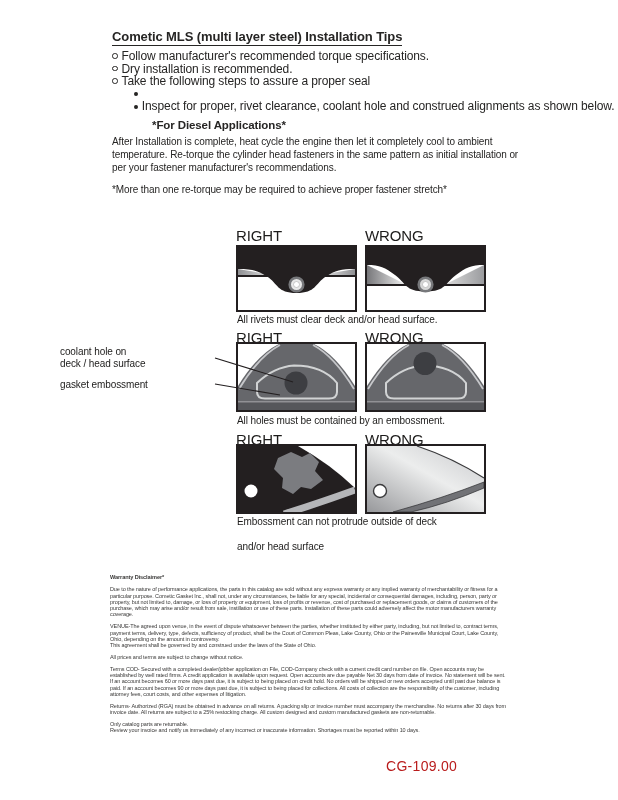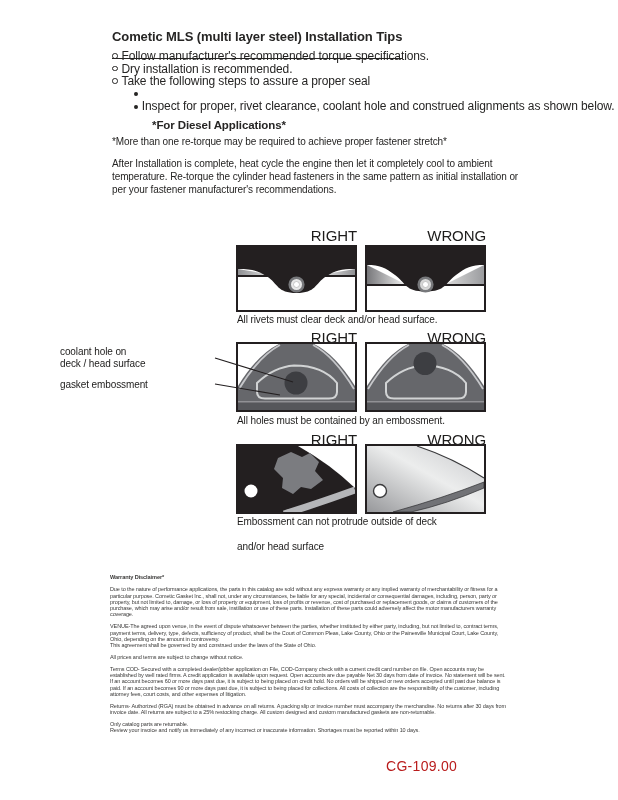--- a/index.html
+++ b/index.html
@@ -5,35 +5,35 @@
   html,body{margin:0;padding:0;}
   body{
     width:618px;height:800px;position:relative;background:#ffffff;
     font-family:"Liberation Sans","DejaVu Sans",sans-serif;color:#262524;
     overflow:hidden;letter-spacing:-0.1px;
   }
   .abs{position:absolute;}
   
   .doc-title{
     left:112px;top:29px;font-size:13px;font-weight:bold;
-    border-bottom:1.6px solid #262524;padding-bottom:14px;white-space:nowrap;
+    border-bottom:1.6px solid #262524;padding-bottom:1px;white-space:nowrap;
   }
   
   .tips{left:112px;top:50px;font-size:12px;line-height:12.5px;}
   .tip-row{white-space:nowrap;}
   .o-bullet{display:inline-block;width:3.5px;height:3.5px;border:1px solid #262524;border-radius:50%;margin-right:4px;vertical-align:1.5px;}
   .f-bullet{display:inline-block;width:3.8px;height:3.8px;background:#262524;border-radius:50%;margin-right:4px;vertical-align:1.5px;}
   .sub{margin-left:22px;}
   
   .diesel-head{left:112px;top:119px;font-size:11.5px;font-weight:bold;margin-left:40px;}
   .diesel-body{left:112px;top:135px;width:412px;font-size:10px;line-height:13px;}
   .diesel-body p{margin:0 0 9px 0;}
   
   .diagram-area{left:0;top:225px;width:618px;height:325px;}
-  .rw-label{position:absolute;width:121px;text-align:right;font-size:15px;color:#1d1c1b;}
+  .rw-label{position:absolute;width:121px;text-align:left;font-size:15px;color:#1d1c1b;}
   .panel{position:absolute;display:block;}
   .cap{position:absolute;left:237px;font-size:10px;line-height:12px;color:#1d1c1b;white-space:nowrap;}
   .ann{position:absolute;left:60px;width:152px;text-align:left;font-size:10px;line-height:11.5px;color:#1d1c1b;}
   .leaders{position:absolute;left:0;top:0;pointer-events:none;}
   
   .legal{left:110px;top:574px;width:399px;font-size:5.5px;line-height:6.3px;color:#3a3938;}
   .legal h4{margin:0 0 6px 0;font-size:5.6px;}
   .legal p{margin:0 0 5.5px 0;}
   .legal p.m0{margin-bottom:0;}
   
@@ -47,22 +47,22 @@
 <div class="abs tips">
   <div class="tip-row"><span class="o-bullet"></span><span>Follow manufacturer's recommended torque specifications.</span></div>
   <div class="tip-row"><span class="o-bullet"></span><span>Dry installation is recommended.</span></div>
   <div class="tip-row"><span class="o-bullet"></span><span>Take the following steps to assure a proper seal</span></div>
   <div class="tip-row sub"><span class="f-bullet"></span></div>
   <div class="tip-row sub"><span class="f-bullet"></span><span>Inspect for proper, rivet clearance, coolant hole and construed alignments as shown below.</span></div>
 </div>
 
 <div class="abs diesel-head">*For Diesel Applications*</div>
 <div class="abs diesel-body">
+  <p>After Installation is complete, heat cycle the engine then let it completely cool to ambient temperature. Re-torque the cylinder head fasteners in the same pattern as initial installation or per your fastener manufacturer's recommendations.</p>
   <p>*More than one re-torque may be required to achieve proper fastener stretch*</p>
-  <p>After Installation is complete, heat cycle the engine then let it completely cool to ambient temperature. Re-torque the cylinder head fasteners in the same pattern as initial installation or per your fastener manufacturer's recommendations.</p>
 </div>
 
 <div class="abs diagram-area">
 
   <div class="rw-label" style="left:236px;top:2px;">RIGHT</div>
   <div class="rw-label" style="left:365px;top:2px;">WRONG</div>
 
   <svg class="panel" style="left:236px;top:20px;" width="121" height="67" viewBox="0 0 121 67">
     <defs>
       <linearGradient id="g1" x1="0" y1="0" x2="1" y2="0">

